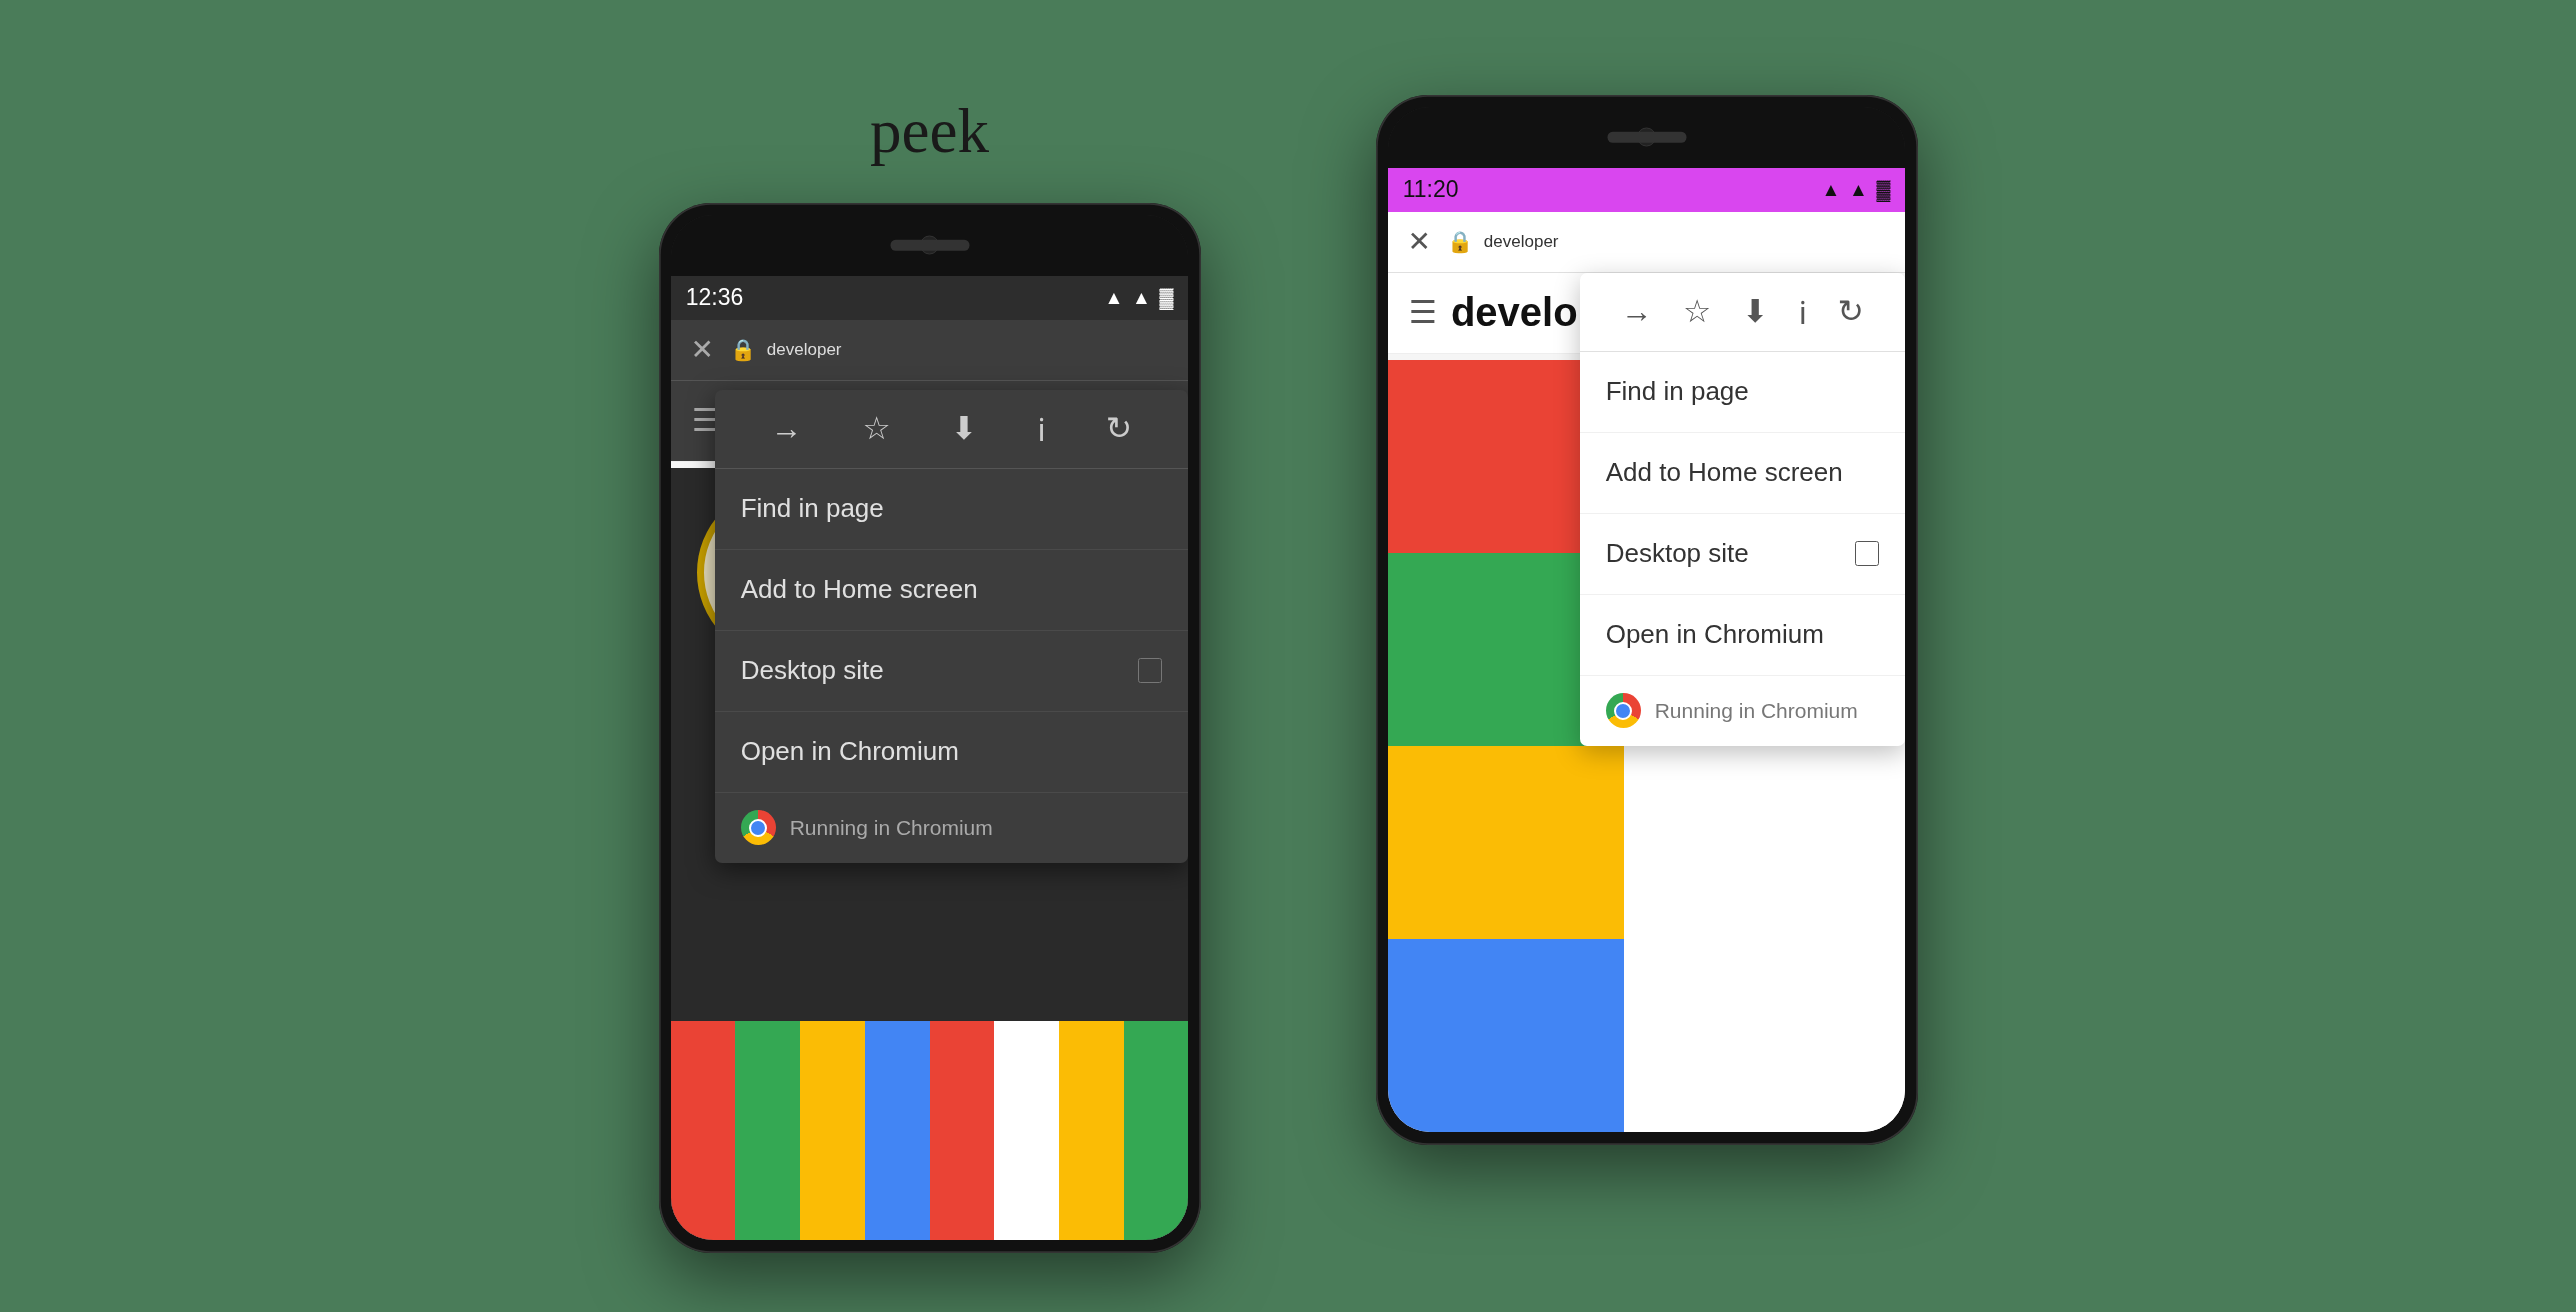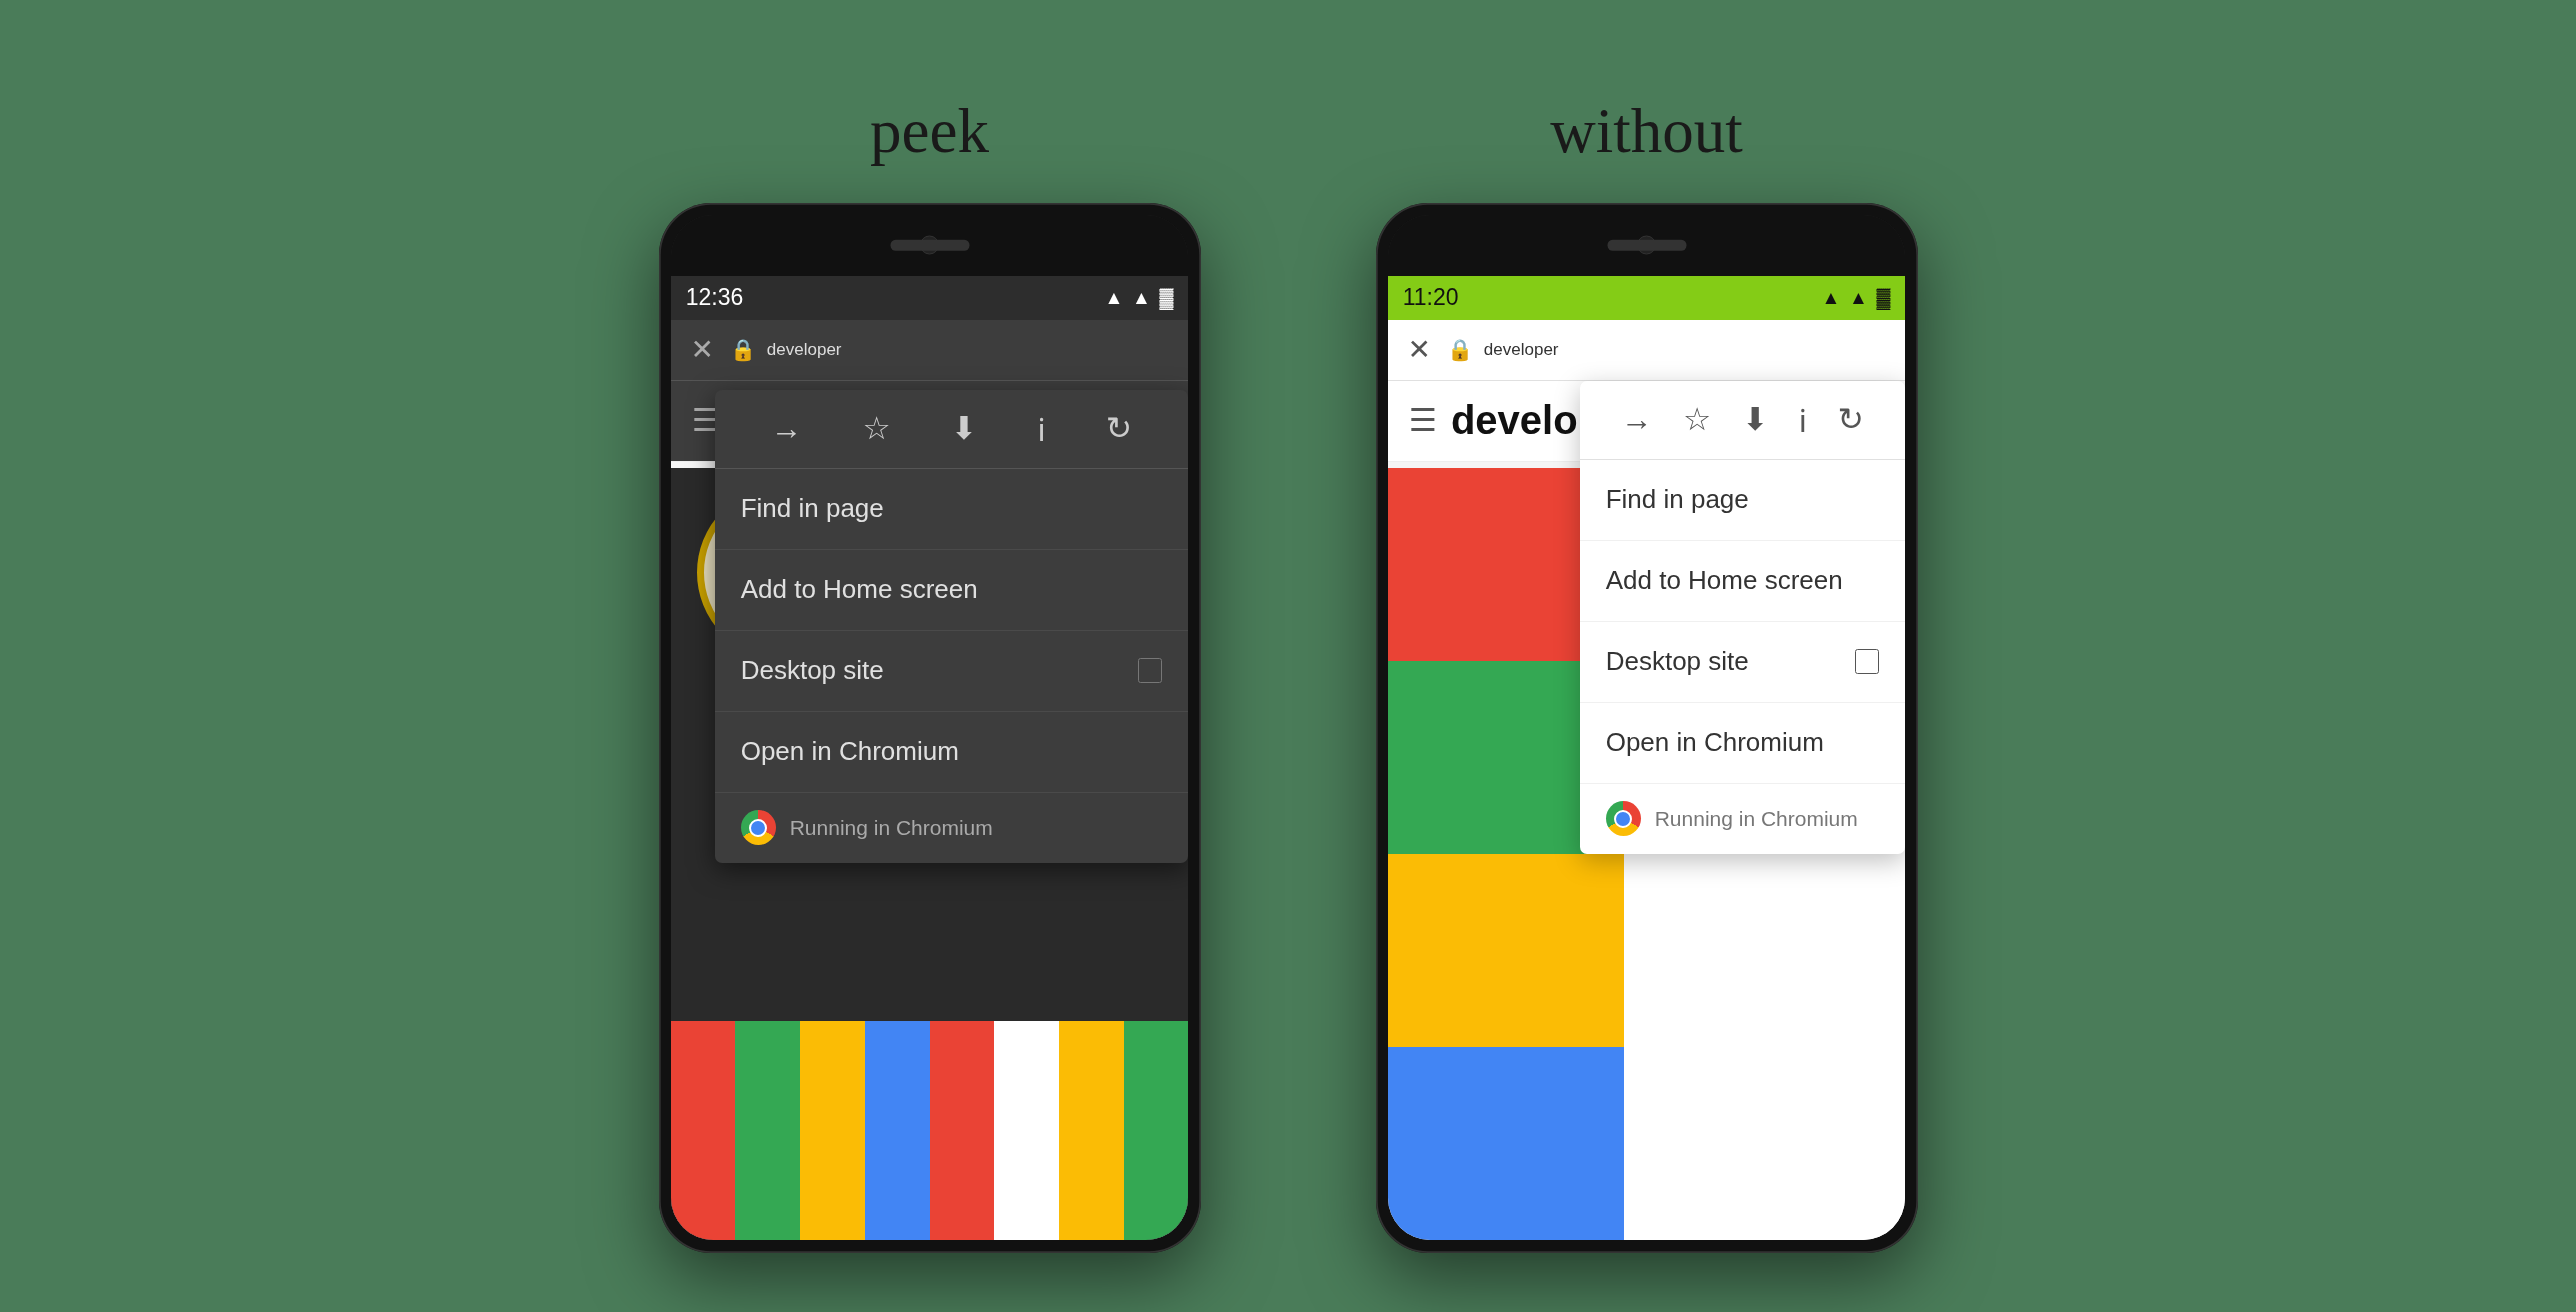--- a/index.html
+++ b/index.html
@@ -410,33 +410,32 @@
               <span>Running in Chromium</span>
             </div>
           </div>
 
         </div>
       </div>
     </div>
   </div>
 
   <div class="section">
-    <div class="section-title">without</div>
 
     <div class="phone">
       <div class="phone-inner">
 
         <div class="phone-top-bar">
           <div class="camera"></div>
           <div class="speaker"></div>
         </div>
 
         <div class="phone-screen">
 
-          <div class="status-bar" style="background:#84cc16;color:#111;">
+          <div class="status-bar" style="background:#d946ef;color:#111;">
             <span>11:20</span>
             <div class="status-icons" style="color:#111;">
               <span>▲</span>
               <span>▲</span>
               <span>▓</span>
             </div>
           </div>
 
           <div class="browser-bar" style="background:white;">
             <span class="close-btn" style="color:#555;">✕</span>

